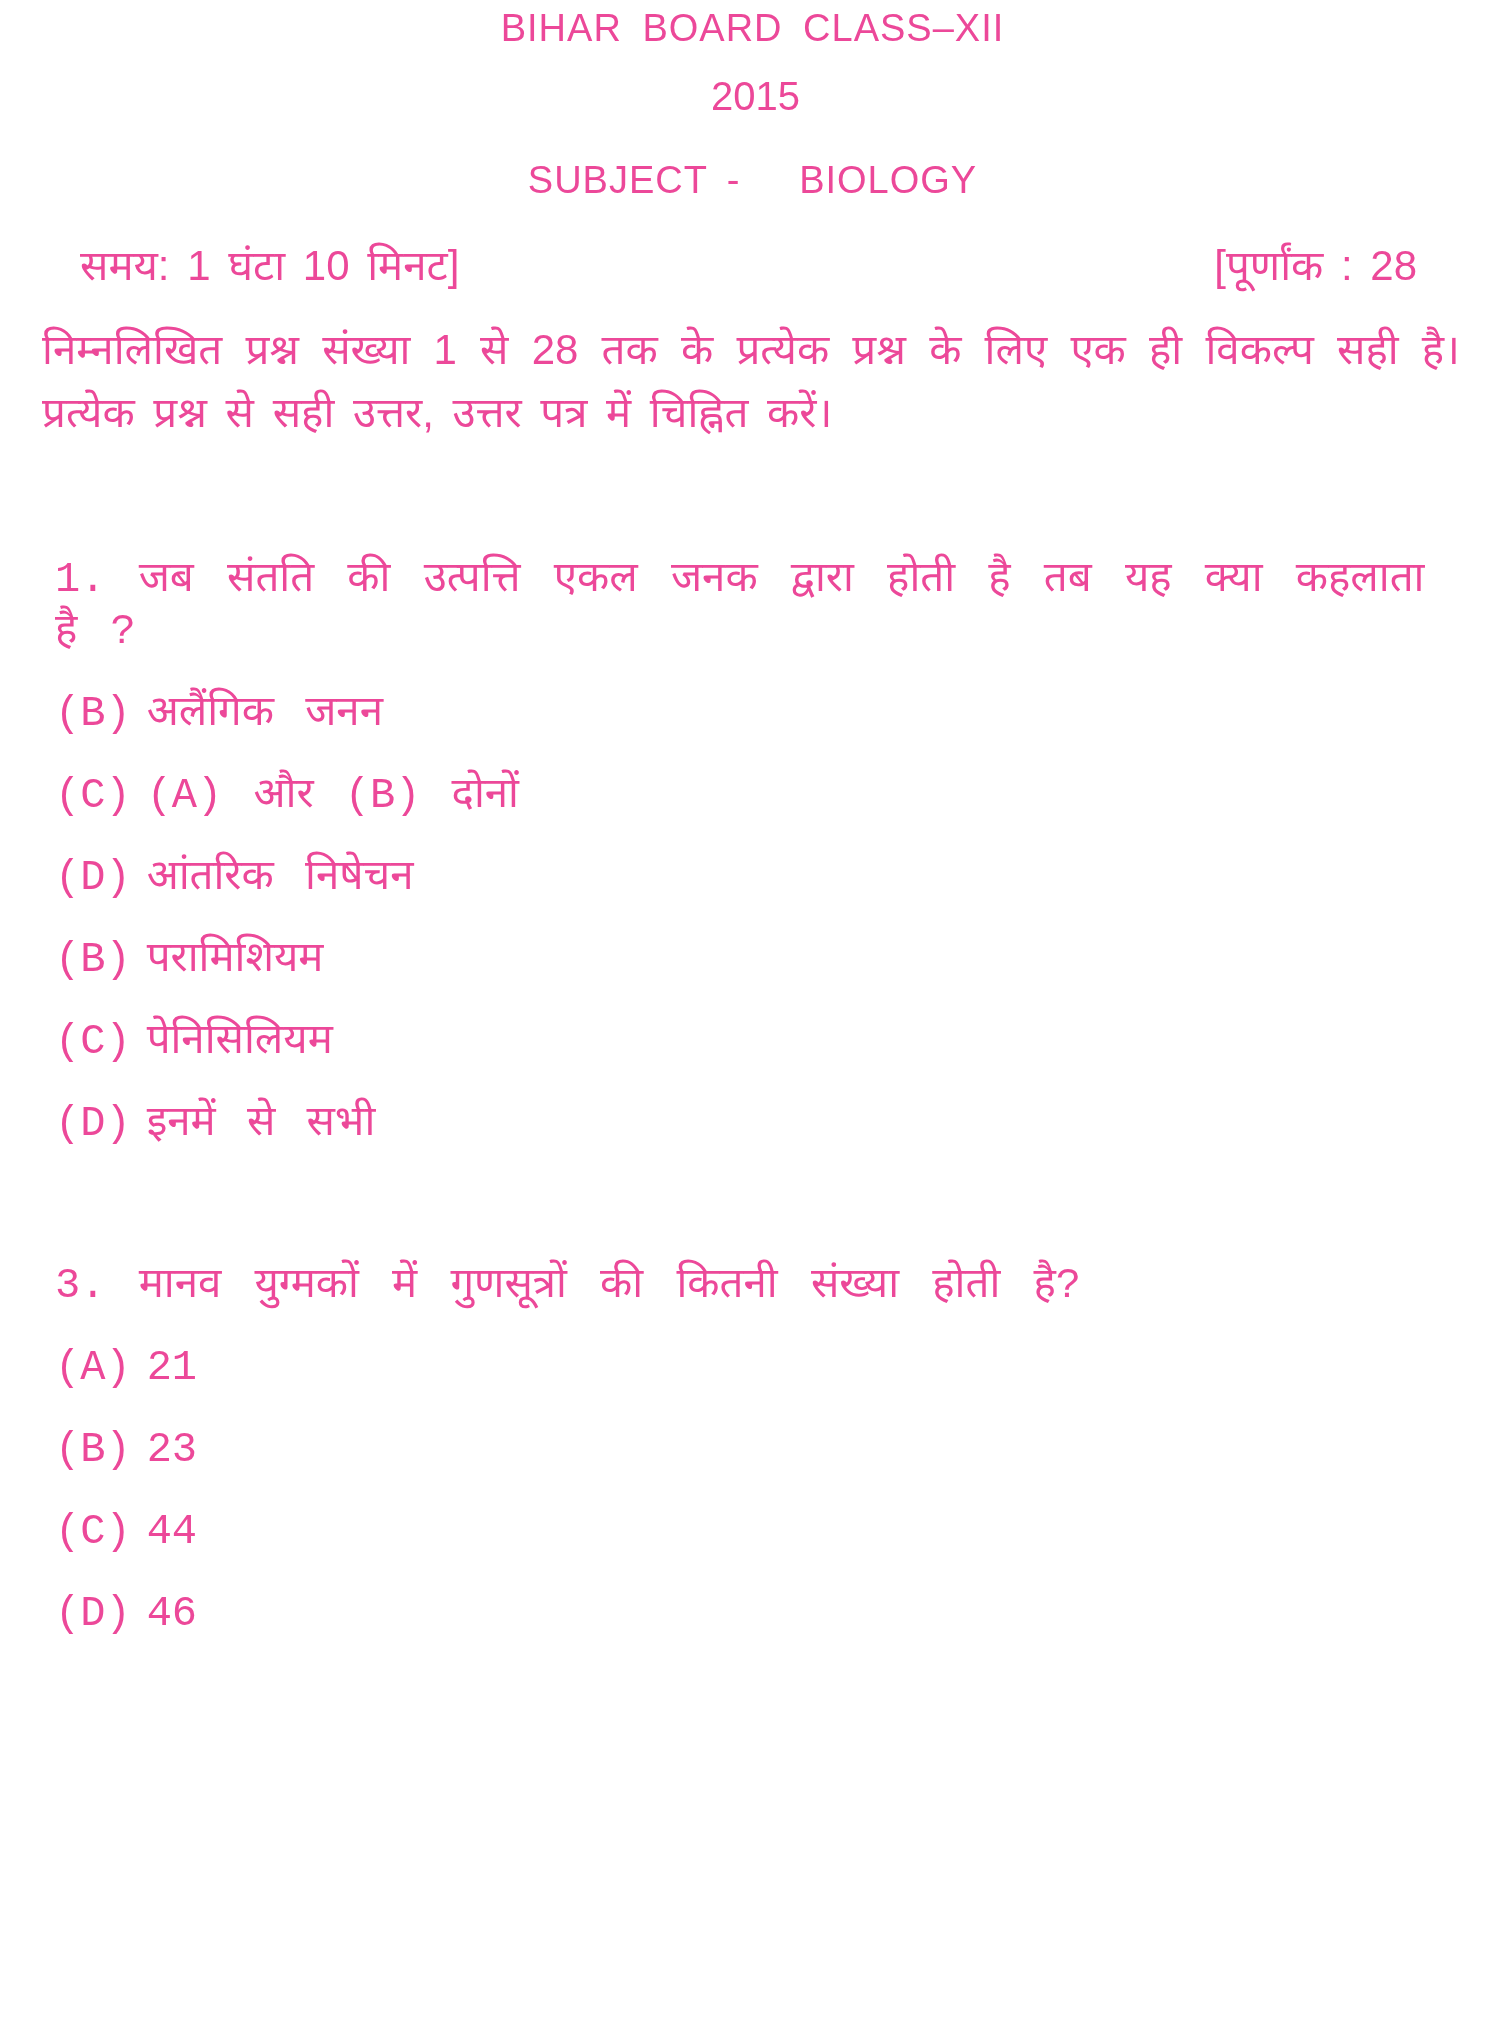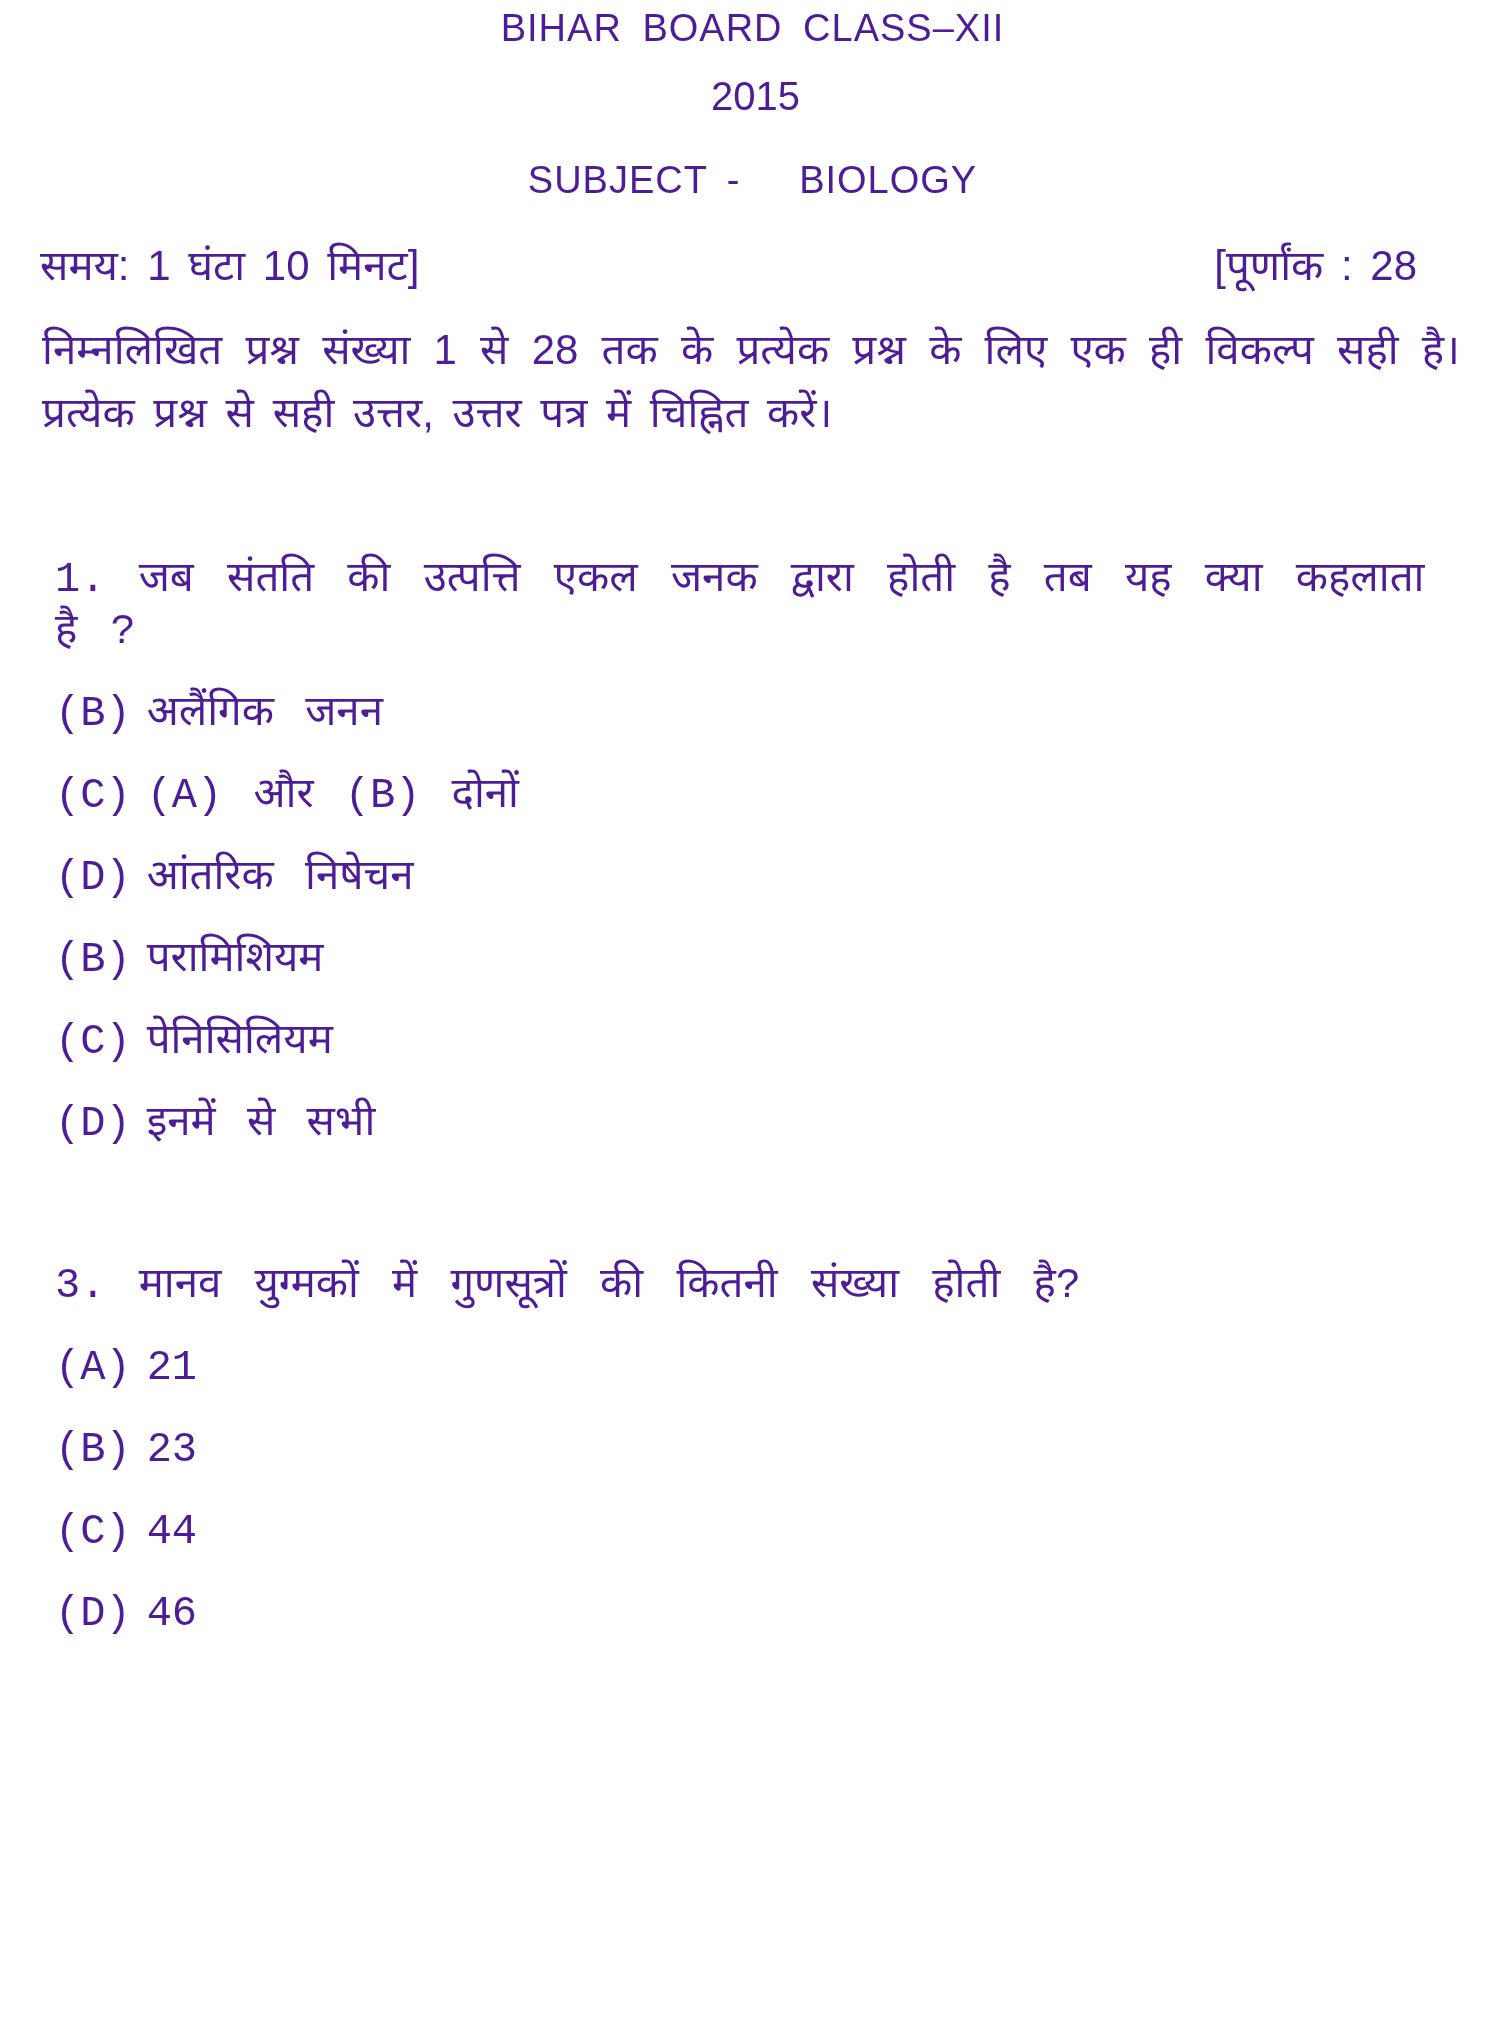--- a/index.html
+++ b/index.html
@@ -2,21 +2,21 @@
 <html><head>
 <meta charset="utf-8">
 <style>
   * { margin: 0; padding: 0; box-sizing: border-box; }
   html, body { background: #e9e9e9; }
   .page {
     width: 1505px;
     height: 2034px;
     margin: 0 auto;
     background: #ffffff;
-    color: #4c1d95;
+    color: #ec4899;
     font-family: "Liberation Sans", "DejaVu Sans", sans-serif;
     overflow: hidden;
     position: relative;
   }
   .board-title {
     padding-top: 6px;
     text-align: center;
     font-size: 38px;
     line-height: 44px;
     letter-spacing: 1px;
@@ -36,21 +36,21 @@
     line-height: 44px;
     letter-spacing: 1px;
     word-spacing: 8px;
     white-space: pre;
   }
   .meta-row {
     margin-top: 38px;
     display: flex;
     justify-content: space-between;
     align-items: baseline;
-    padding: 0 88px 0 40px;
+    padding: 0 88px 0 80px;
     font-size: 42px;
     line-height: 52px;
     word-spacing: 6px;
   }
   .section-title {
     margin-top: 32px;
     text-align: center;
     font-size: 42px;
     line-height: 54px;
     word-spacing: 6px;

